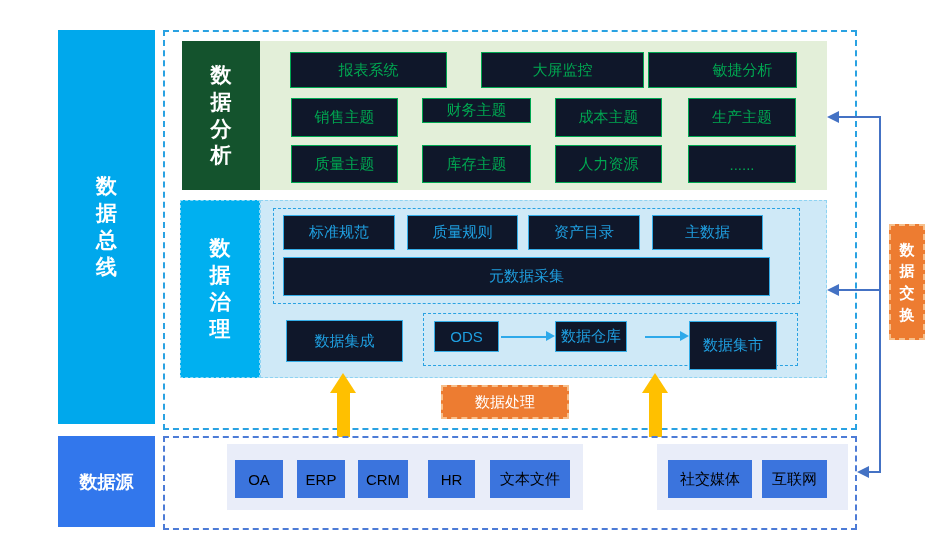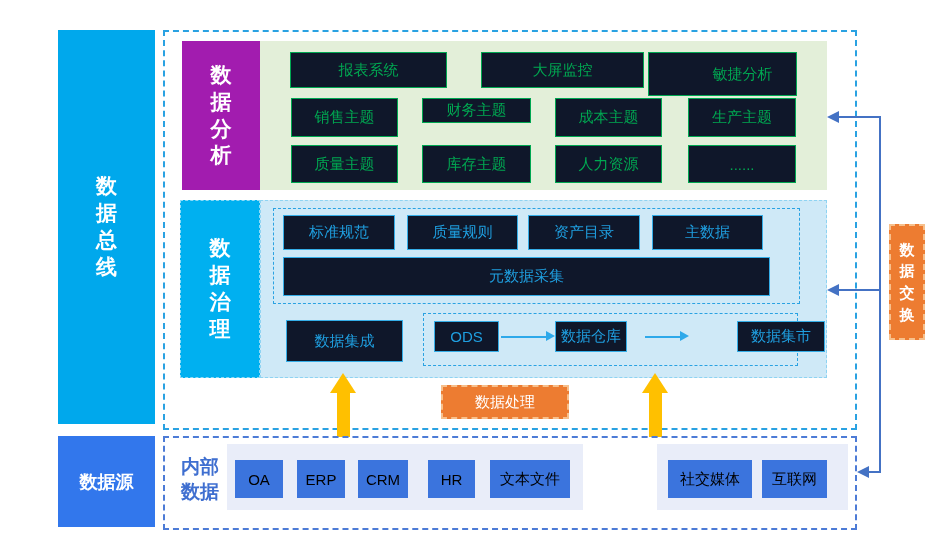--- a/index.html
+++ b/index.html
@@ -46,28 +46,28 @@
 <body>
 
 <div class="stage">
 
   <div class="abs vbar" style="left:58px;top:30px;width:97px;height:394px;background:#00a8ec;">
     <div class="vtext">数据总线</div>
   </div>
 
   <div class="abs dash-top" style="left:163px;top:30px;width:694px;height:400px;"></div>
 
-  <div class="abs vbar" style="left:182px;top:41px;width:78px;height:149px;background:#a21caf;">
+  <div class="abs vbar" style="left:182px;top:41px;width:78px;height:149px;background:#14532d;">
     <div class="vtext">数据分析</div>
   </div>
   <div class="abs panel-green" style="left:260px;top:41px;width:567px;height:149px;"></div>
 
   <div class="abs box gbox" style="left:290px;top:52px;width:157px;height:36px;">报表系统</div>
   <div class="abs box gbox" style="left:465px;top:52px;width:163px;height:36px;margin-left:16px;">大屏监控</div>
-  <div class="abs box gbox" style="left:648px;top:52px;width:149px;height:44px;padding-left:40px;">敏捷分析</div>
+  <div class="abs box gbox" style="left:648px;top:52px;width:149px;height:36px;padding-left:40px;">敏捷分析</div>
 
   <div class="abs box gbox" style="left:291px;top:98px;width:107px;height:39px;">销售主题</div>
   <div class="abs box gbox" style="left:422px;top:98px;width:109px;height:25px;">财务主题</div>
   <div class="abs box gbox" style="left:555px;top:98px;width:107px;height:39px;">成本主题</div>
   <div class="abs box gbox" style="left:688px;top:98px;width:108px;height:39px;">生产主题</div>
 
   <div class="abs box gbox" style="left:291px;top:145px;width:107px;height:38px;">质量主题</div>
   <div class="abs box gbox" style="left:422px;top:145px;width:109px;height:38px;">库存主题</div>
   <div class="abs box gbox" style="left:555px;top:145px;width:107px;height:38px;">人力资源</div>
   <div class="abs box gbox" style="left:688px;top:145px;width:108px;height:38px;">......</div>
@@ -82,40 +82,39 @@
   <div class="abs box bbox" style="left:407px;top:215px;width:111px;height:35px;">质量规则</div>
   <div class="abs box bbox" style="left:528px;top:215px;width:112px;height:35px;">资产目录</div>
   <div class="abs box bbox" style="left:652px;top:215px;width:111px;height:35px;">主数据</div>
   <div class="abs box bbox" style="left:283px;top:257px;width:487px;height:39px;">元数据采集</div>
 
   <div class="abs box bbox" style="left:286px;top:320px;width:117px;height:42px;">数据集成</div>
 
   <div class="abs gov-dash" style="left:423px;top:313px;width:375px;height:53px;"></div>
   <div class="abs box bbox" style="left:434px;top:321px;width:65px;height:31px;">ODS</div>
   <div class="abs box bbox" style="left:555px;top:321px;width:72px;height:31px;">数据仓库</div>
-  <div class="abs box bbox" style="left:689px;top:321px;width:88px;height:31px;margin-left:48px;">数据集市</div>
+  <div class="abs box bbox" style="left:689px;top:321px;width:88px;height:49px;">数据集市</div>
 
   <div class="abs flow-line" style="left:501px;top:336px;width:46px;"></div>
   <div class="abs flow-head" style="left:546px;top:331px;"></div>
   <div class="abs flow-line" style="left:645px;top:336px;width:36px;"></div>
   <div class="abs flow-head" style="left:680px;top:331px;"></div>
 
   <div class="abs box obox" style="left:441px;top:385px;width:128px;height:34px;">数据处理</div>
 
   <div class="abs up-head" style="left:330px;top:373px;"></div>
   <div class="abs up-shaft" style="left:337px;top:392px;height:45px;"></div>
   <div class="abs up-head" style="left:642px;top:373px;"></div>
   <div class="abs up-shaft" style="left:649px;top:392px;height:45px;"></div>
 
   <div class="abs vbar" style="left:58px;top:436px;width:97px;height:91px;background:#3277ec;">
     <div style="font-size:18px;font-weight:600;">数据源</div>
   </div>
   <div class="abs dash-bottom" style="left:163px;top:436px;width:694px;height:94px;"></div>
 
-  <div class="abs src-label" style="left:178px;top:455px;">内部数据</div>
   <div class="abs panel-src" style="left:227px;top:444px;width:356px;height:66px;"></div>
   <div class="abs box dbox" style="left:235px;top:460px;width:48px;height:38px;">OA</div>
   <div class="abs box dbox" style="left:297px;top:460px;width:48px;height:38px;">ERP</div>
   <div class="abs box dbox" style="left:358px;top:460px;width:50px;height:38px;">CRM</div>
   <div class="abs box dbox" style="left:428px;top:460px;width:47px;height:38px;">HR</div>
   <div class="abs box dbox" style="left:490px;top:460px;width:80px;height:38px;">文本文件</div>
 
   <div class="abs panel-src" style="left:657px;top:444px;width:191px;height:66px;"></div>
   <div class="abs box dbox" style="left:668px;top:460px;width:84px;height:38px;">社交媒体</div>
   <div class="abs box dbox" style="left:762px;top:460px;width:65px;height:38px;">互联网</div>

